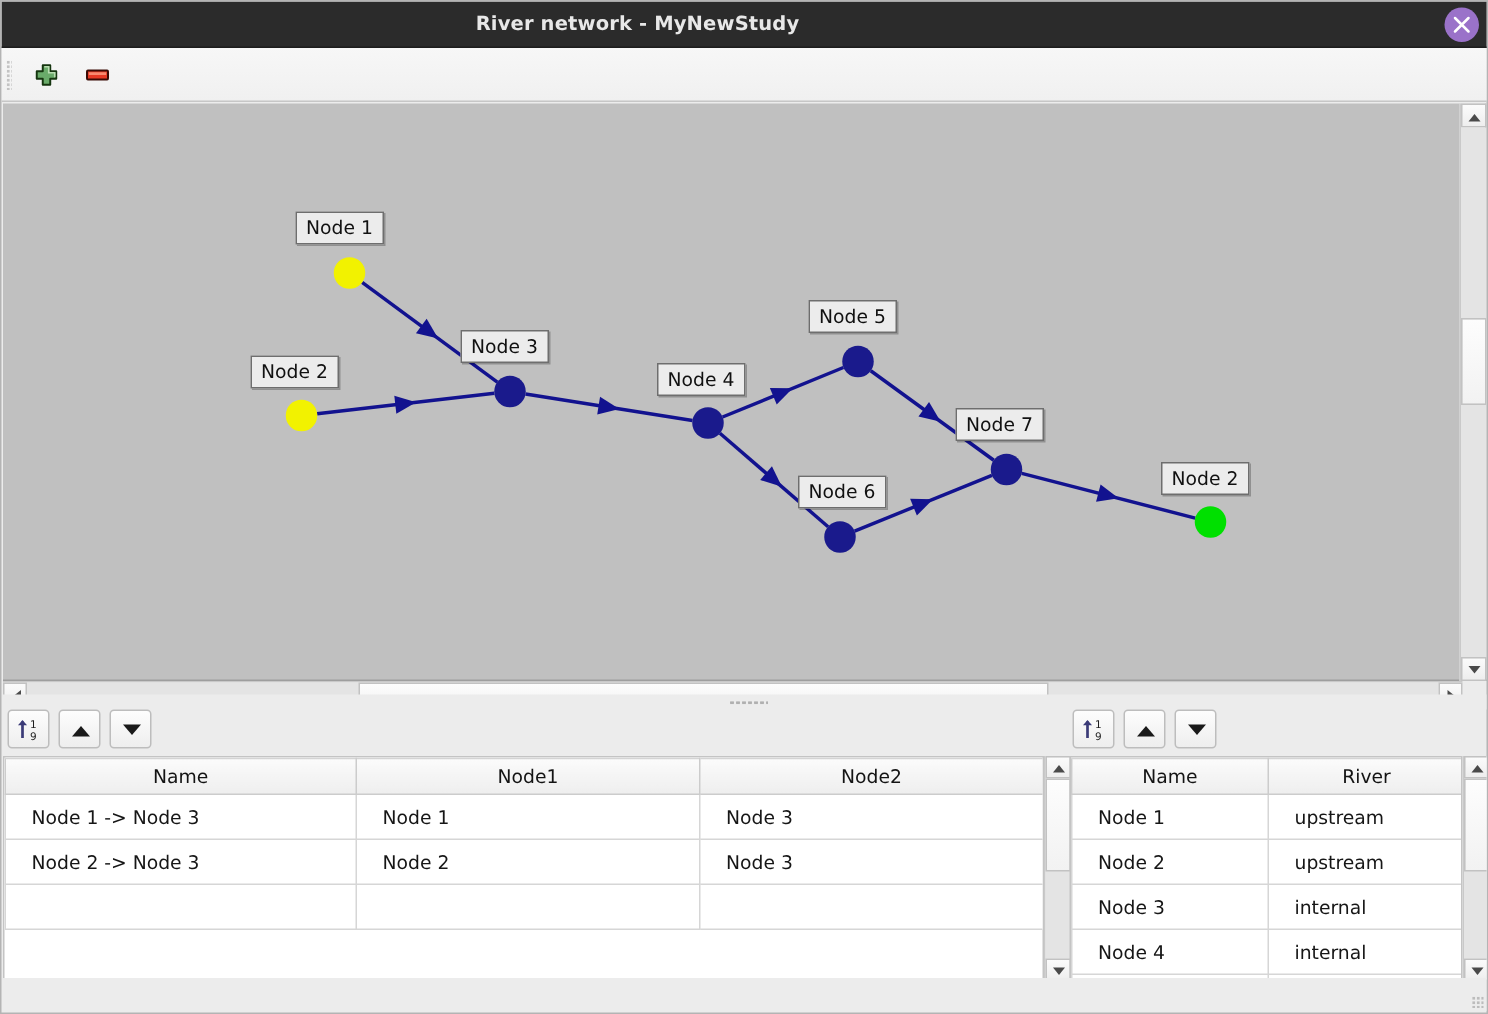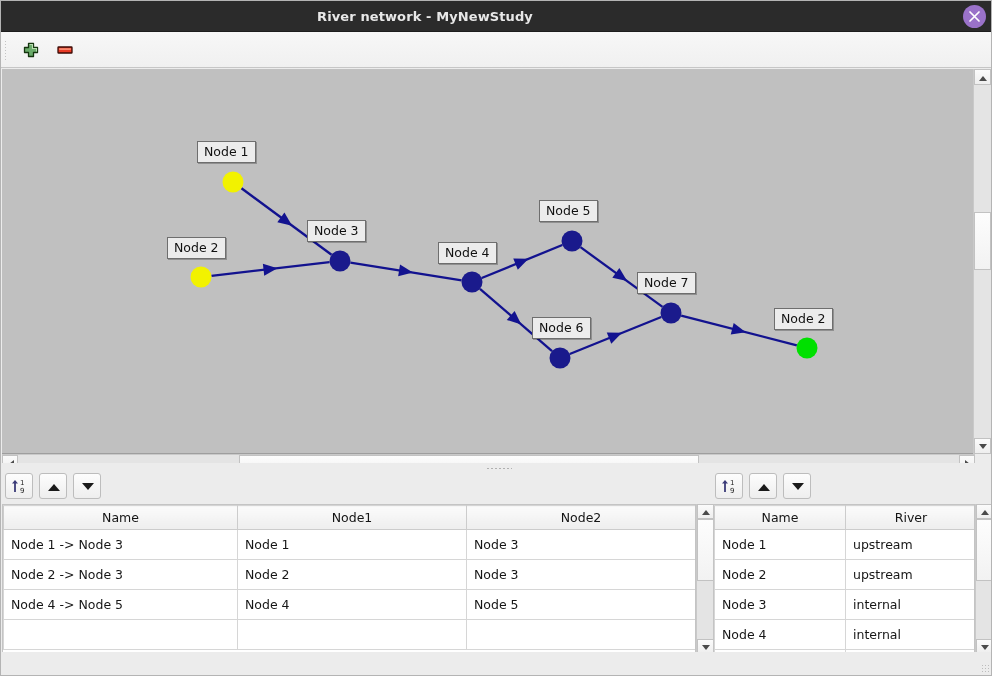--- a/index.html
+++ b/index.html
@@ -161,21 +161,21 @@
     border-top: 1px solid #d4d4d4;
     font-weight: normal;
     font-size: 12.5px;
     color: #141414;
     text-align: center;
     padding: 0;
   }
   table.grid td {
     height: 30px;
     border: 1px solid #d6d6d6;
-    padding: 0 0 0 7px;
+    padding: 0 0 0 17px;
     text-align: left;
     background: #ffffff;
     white-space: nowrap;
     overflow: hidden;
   }
   .gridbox {
     position: absolute;
     overflow: hidden;
     border: 1px solid #c4c4c4;
     background: #fff;
@@ -342,25 +342,20 @@
               <td>Node 1 -&gt; Node 3</td>
               <td>Node 1</td>
               <td>Node 3</td>
             </tr>
             <tr>
               <td>Node 2 -&gt; Node 3</td>
               <td>Node 2</td>
               <td>Node 3</td>
             </tr>
             <tr>
-              <td>Node 4 -&gt; Node 5</td>
-              <td>Node 4</td>
-              <td>Node 5</td>
-            </tr>
-            <tr>
               <td></td>
               <td></td>
               <td></td>
             </tr>
           </tbody>
       </table>
     </div>
 
     <div class="vsb" style="position:absolute;left:694px;top:31px;width:17px;height:150px;border-left:1px solid #c9c9c9;">
       <div class="sb-btn" style="left:0;top:0;width:17px;height:15px;">

